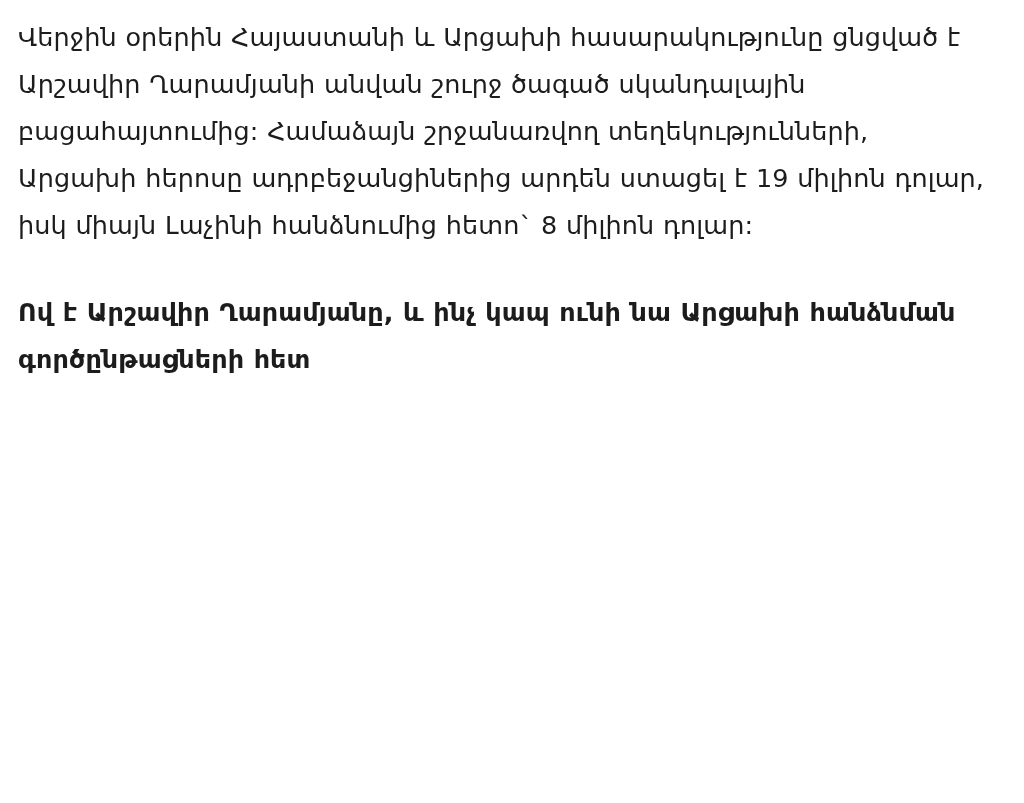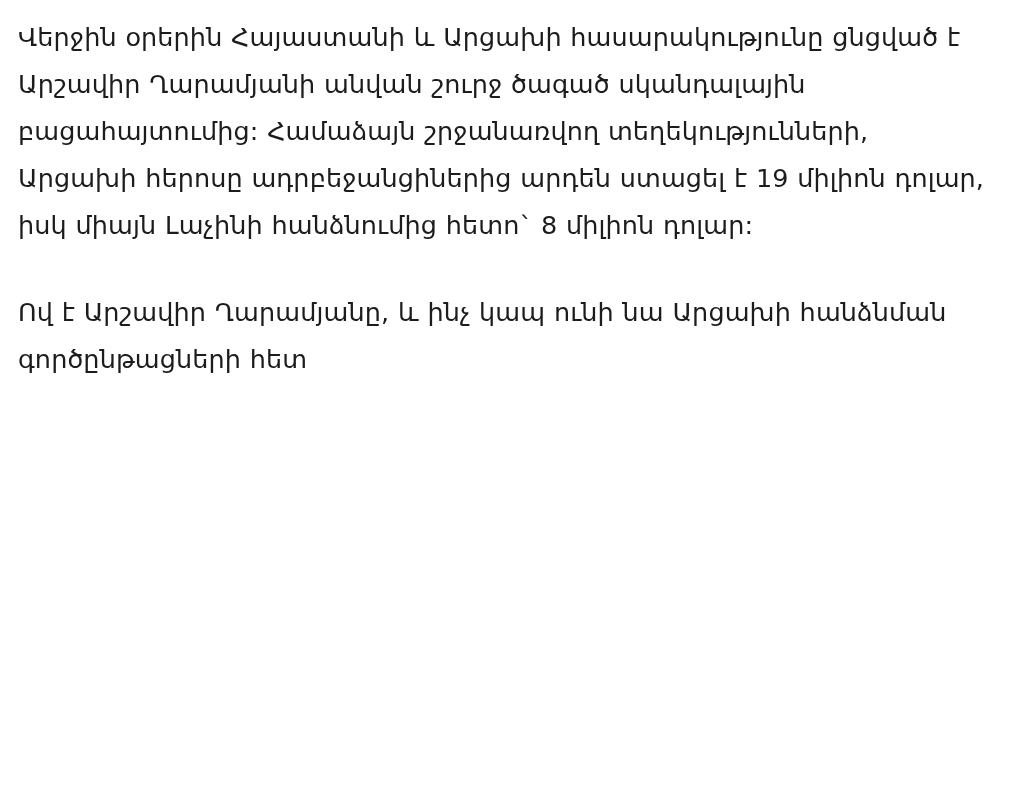--- a/index.html
+++ b/index.html
@@ -25,20 +25,21 @@
     letter-spacing: 0.1px;
     margin: 0 0 40px 0;
     white-space: pre-wrap;
     word-spacing: 0.5px;
   }
   .para.tight {
     margin-bottom: 0;
   }
   .para.heading-block {
     margin-bottom: 0;
+    font-weight: bold;
   }
 </style>
 </head>
 <body>
 
 <div class="article">
   <p class="para">Վերջին օրերին Հայաստանի և Արցախի հասարակությունը ցնցված է Արշավիր Ղարամյանի անվան շուրջ ծագած սկանդալային բացահայտումից: Համաձայն շրջանառվող տեղեկությունների, Արցախի հերոսը ադրբեջանցիներից արդեն ստացել է 19 միլիոն դոլար, իսկ միայն Լաչինի հանձնումից հետո` 8 միլիոն դոլար:</p>
   <p class="para heading-block">Ով է Արշավիր Ղարամյանը, և ինչ կապ ունի նա Արցախի հանձնման գործընթացների հետ</p>
 </div>
 

